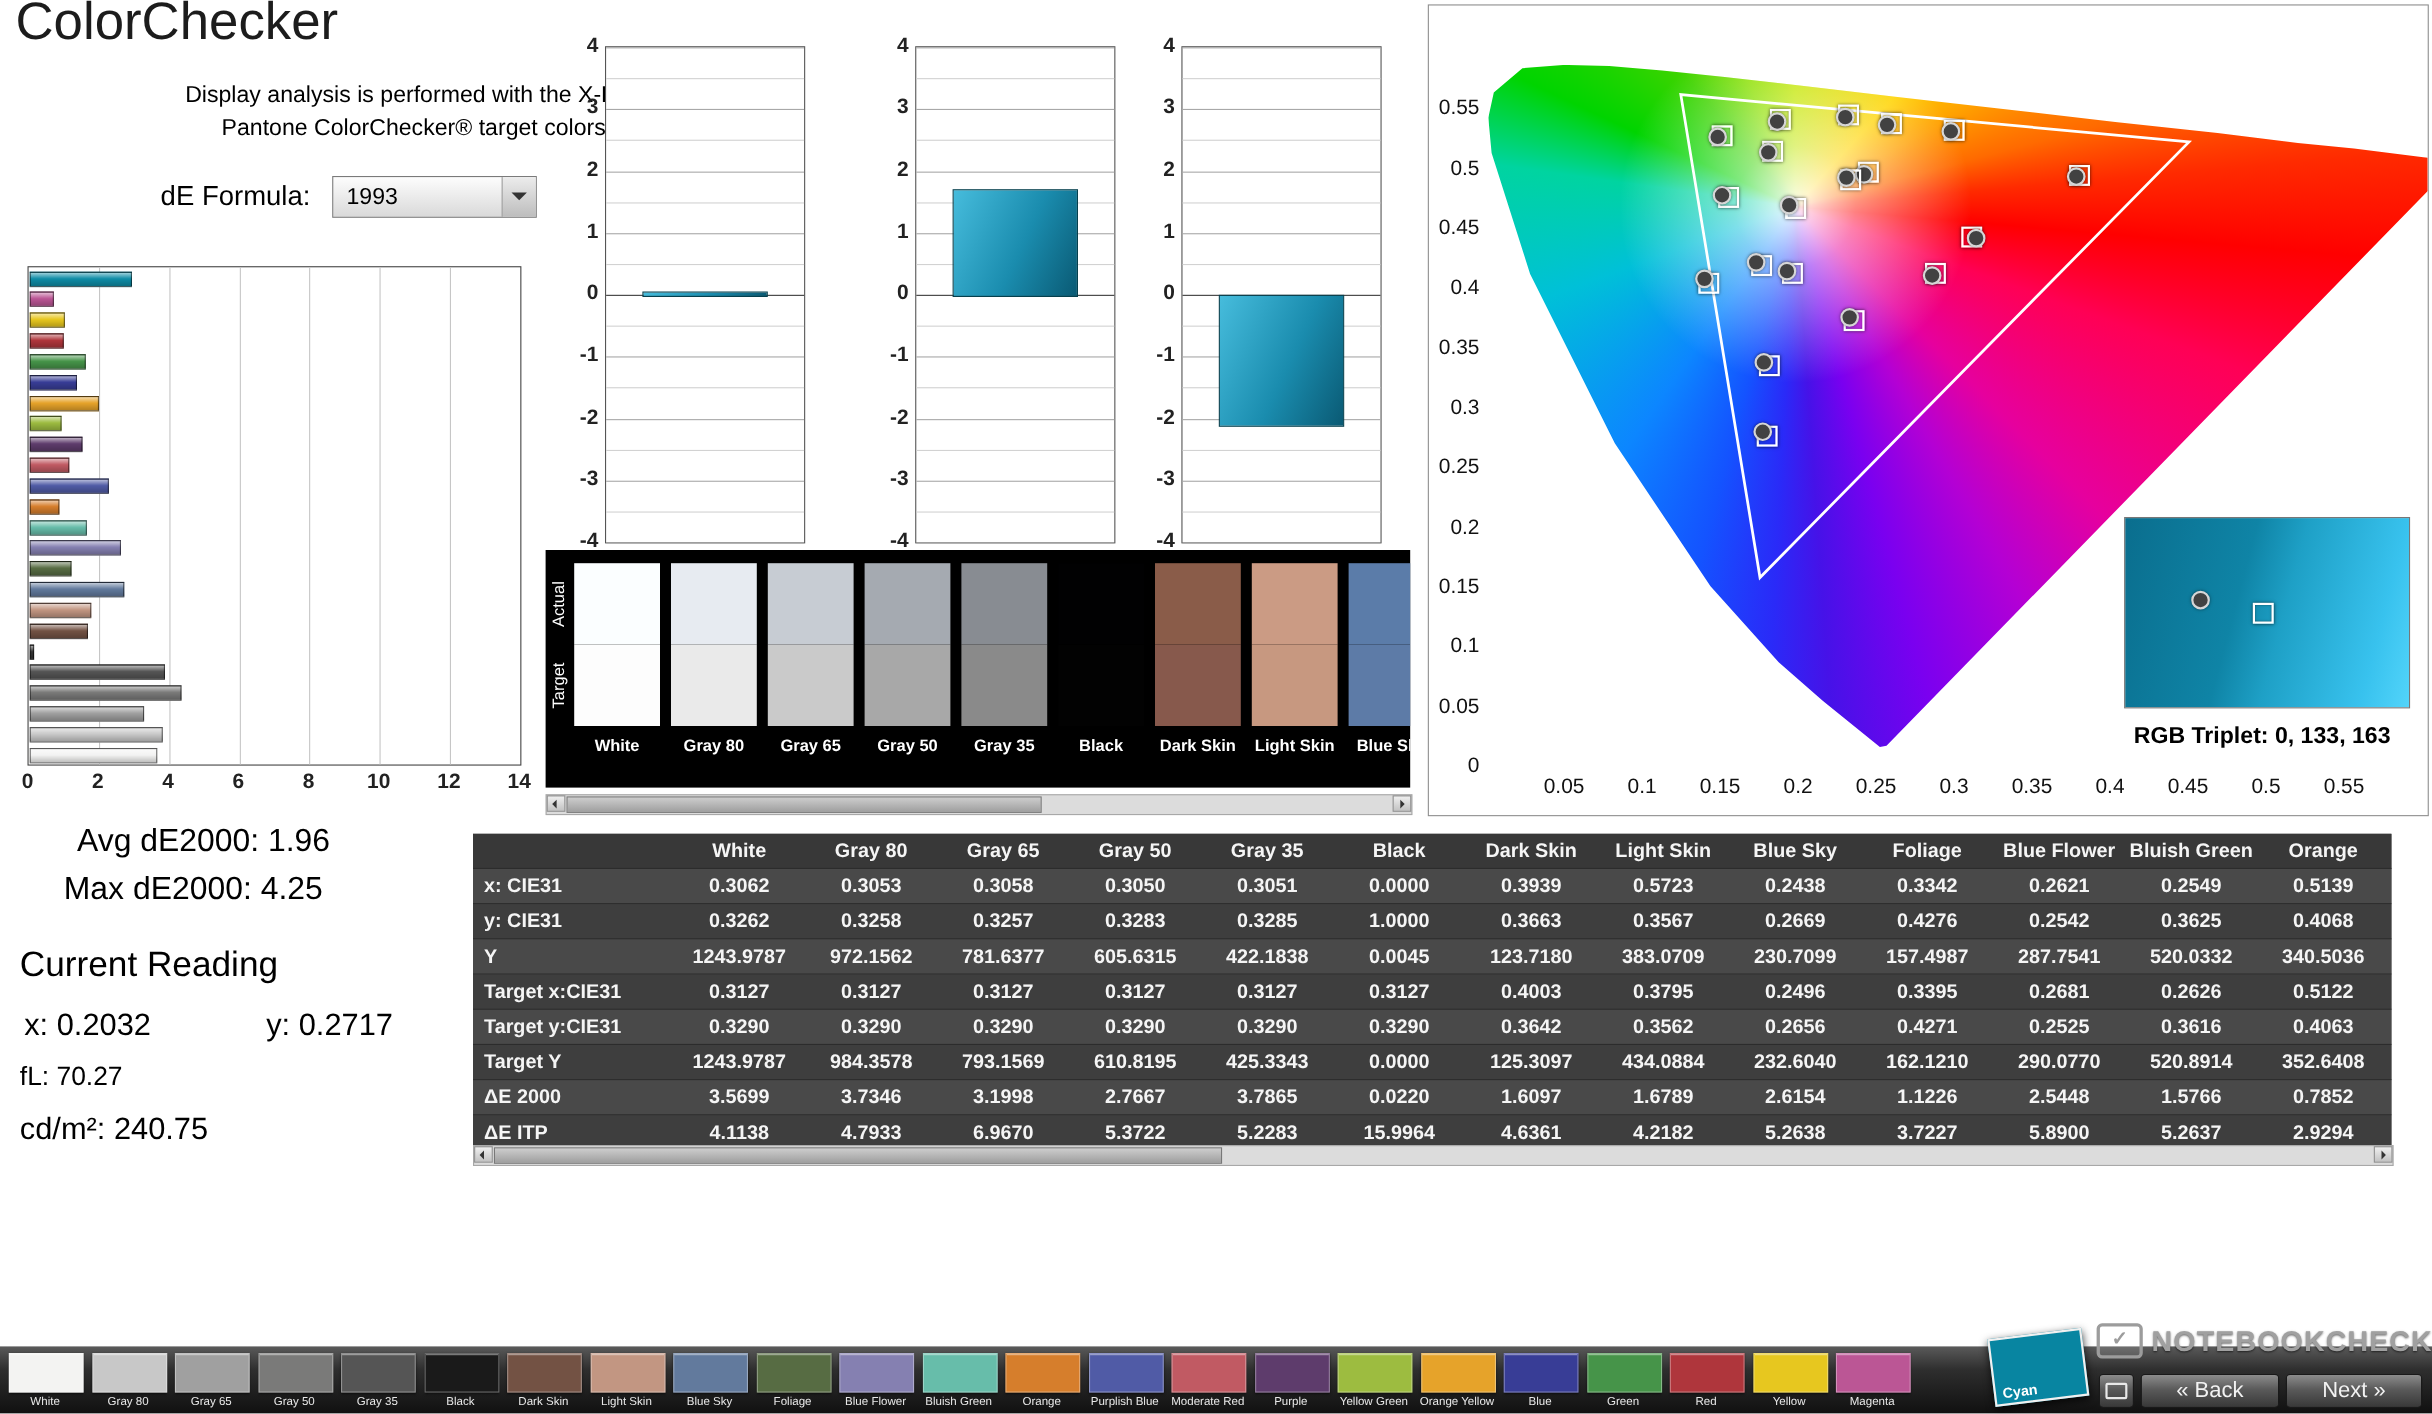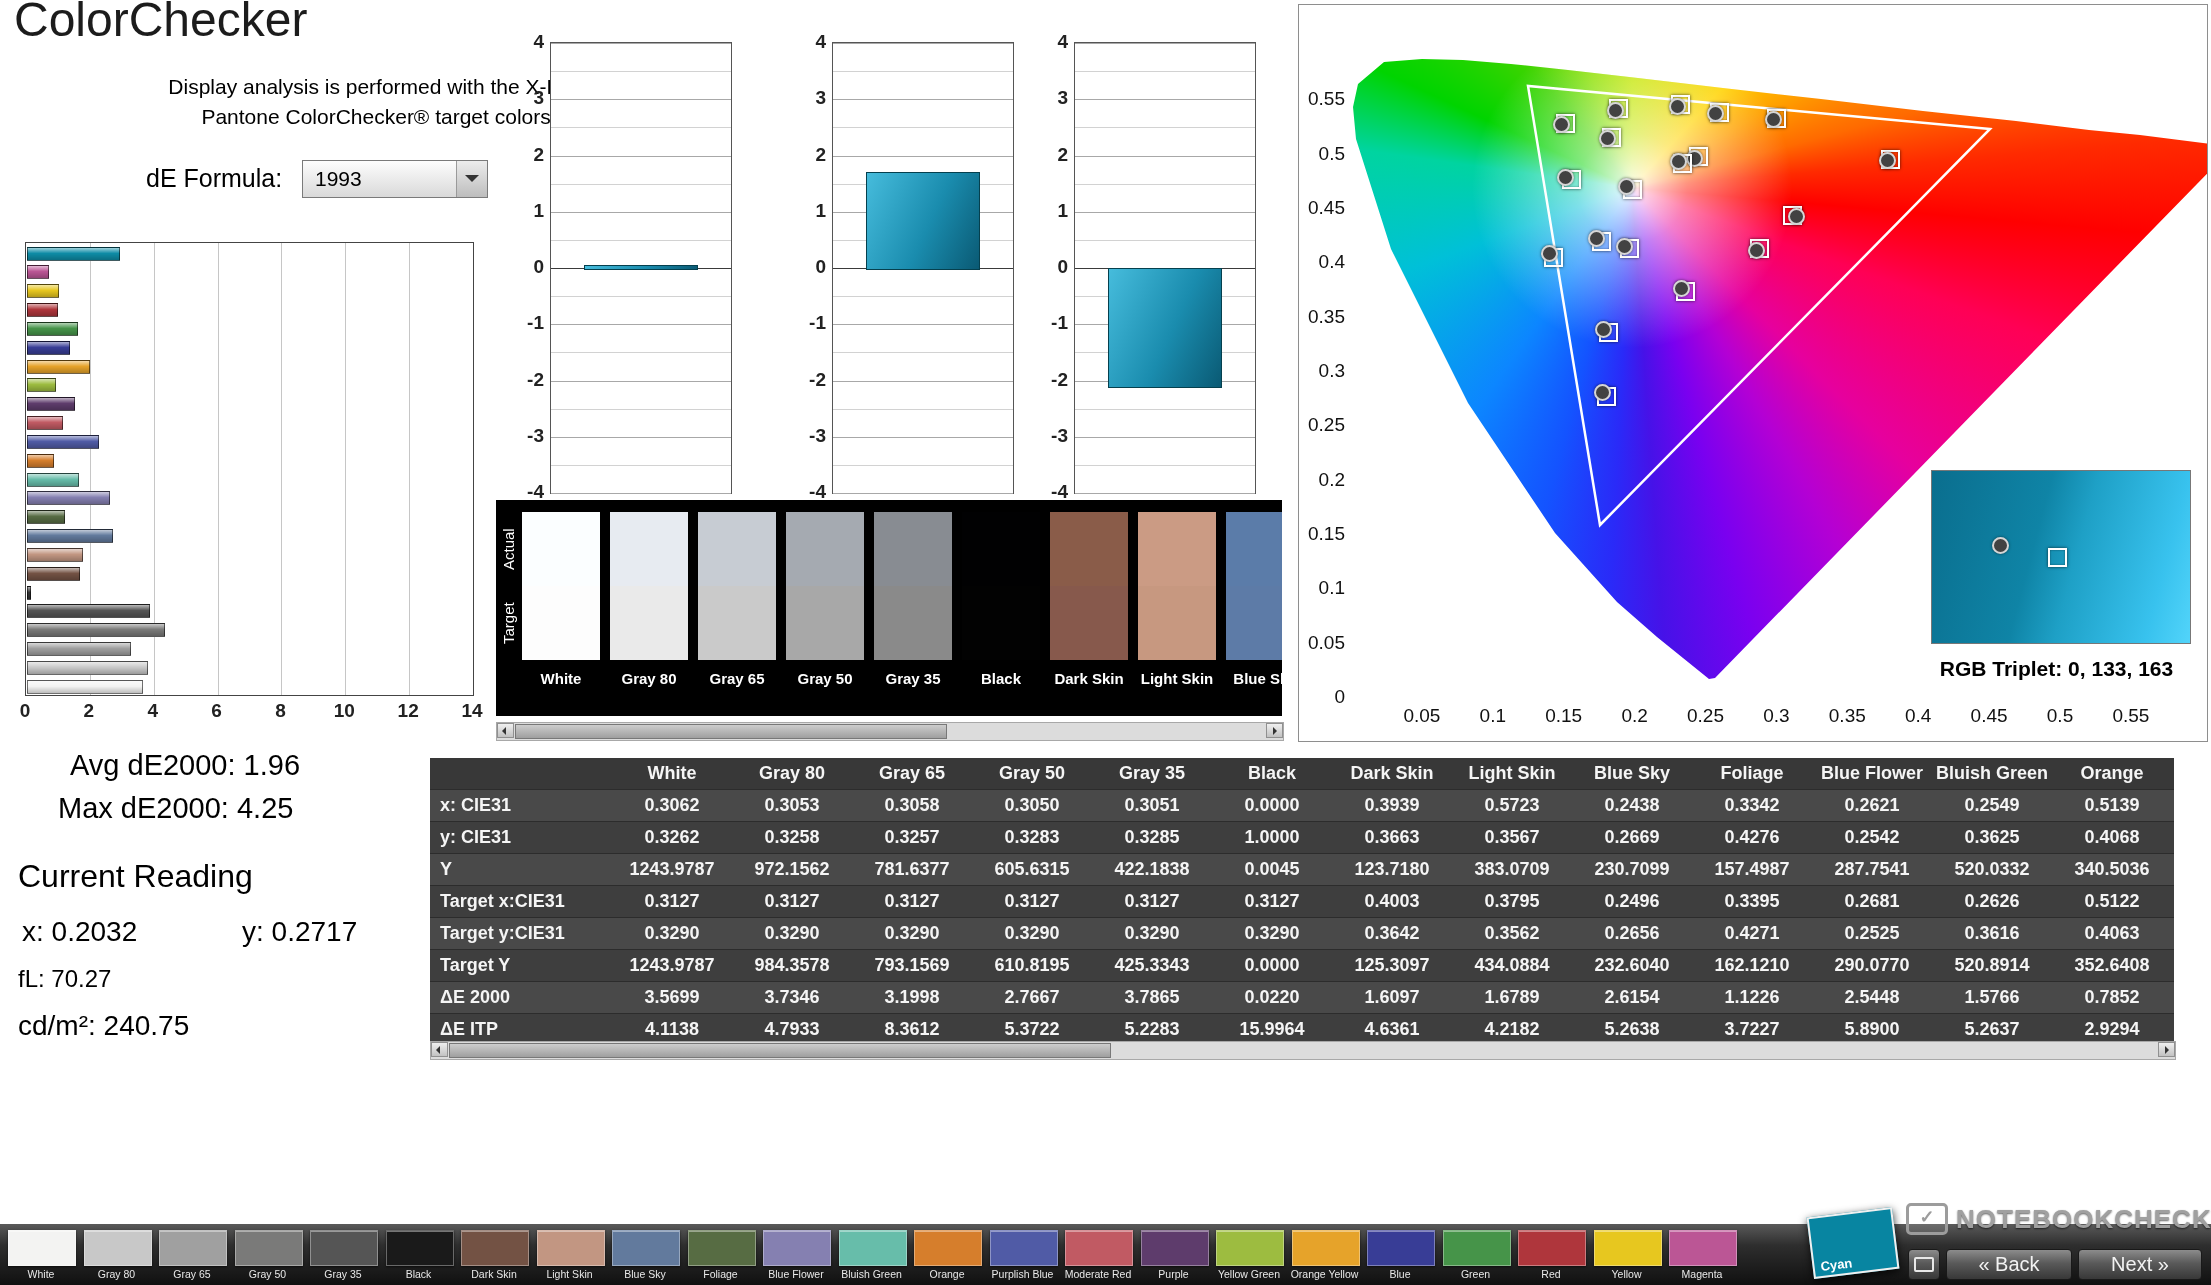--- a/index.html
+++ b/index.html
@@ -541,21 +541,21 @@
         <div class="tcell">2.6154</div>
         <div class="tcell">1.1226</div>
         <div class="tcell">2.5448</div>
         <div class="tcell">1.5766</div>
         <div class="tcell">0.7852</div>
       </div>
       <div class="trow r-even">
         <div class="tcell label">ΔE ITP</div>
         <div class="tcell">4.1138</div>
         <div class="tcell">4.7933</div>
-        <div class="tcell">8.3612</div>
+        <div class="tcell">6.9670</div>
         <div class="tcell">5.3722</div>
         <div class="tcell">5.2283</div>
         <div class="tcell">15.9964</div>
         <div class="tcell">4.6361</div>
         <div class="tcell">4.2182</div>
         <div class="tcell">5.2638</div>
         <div class="tcell">3.7227</div>
         <div class="tcell">5.8900</div>
         <div class="tcell">5.2637</div>
         <div class="tcell">2.9294</div>

